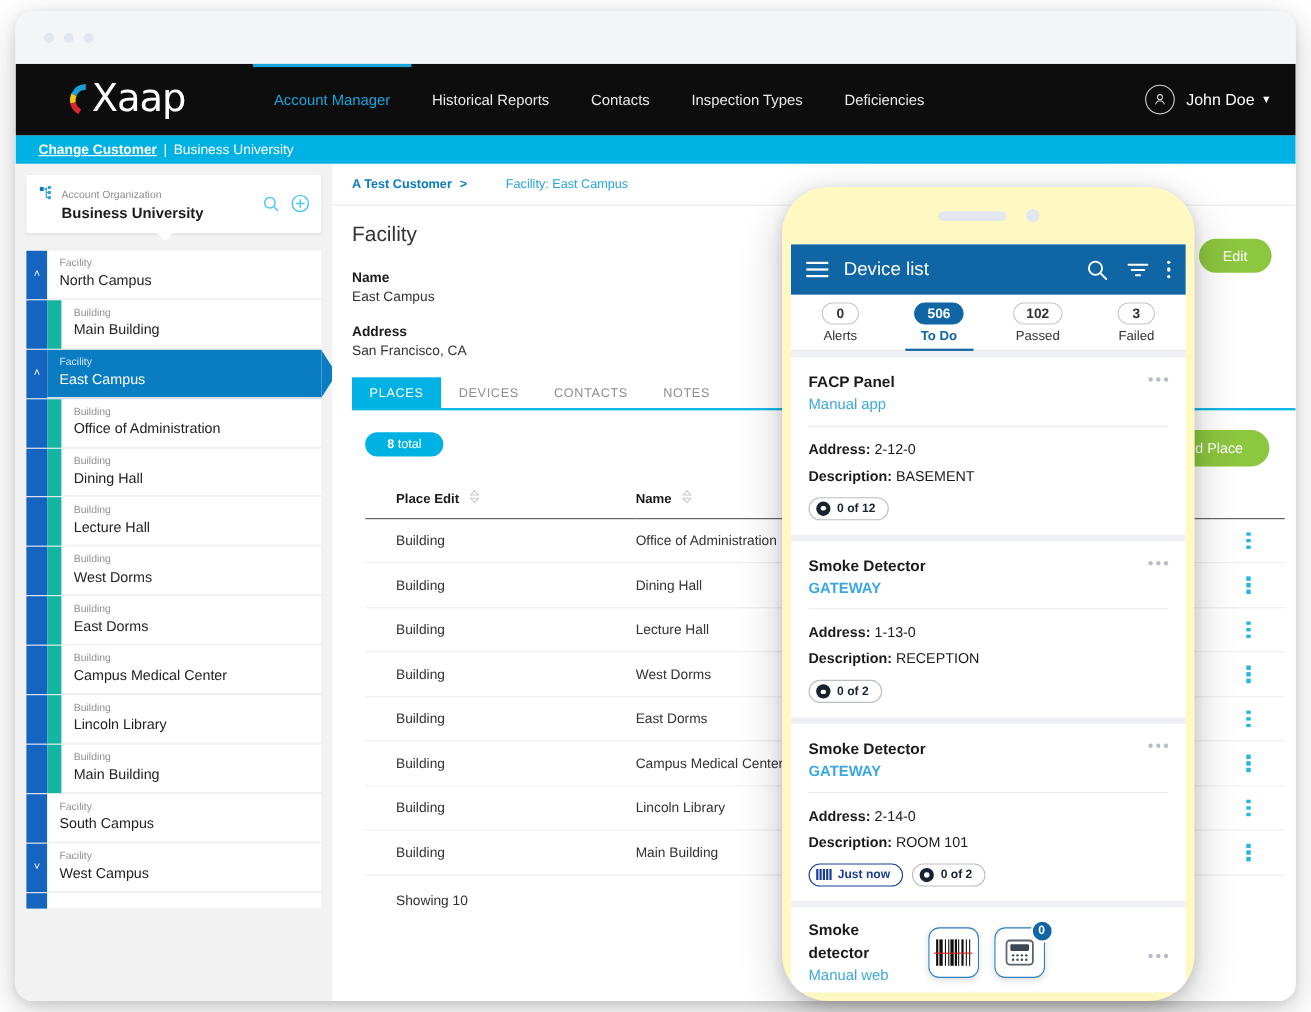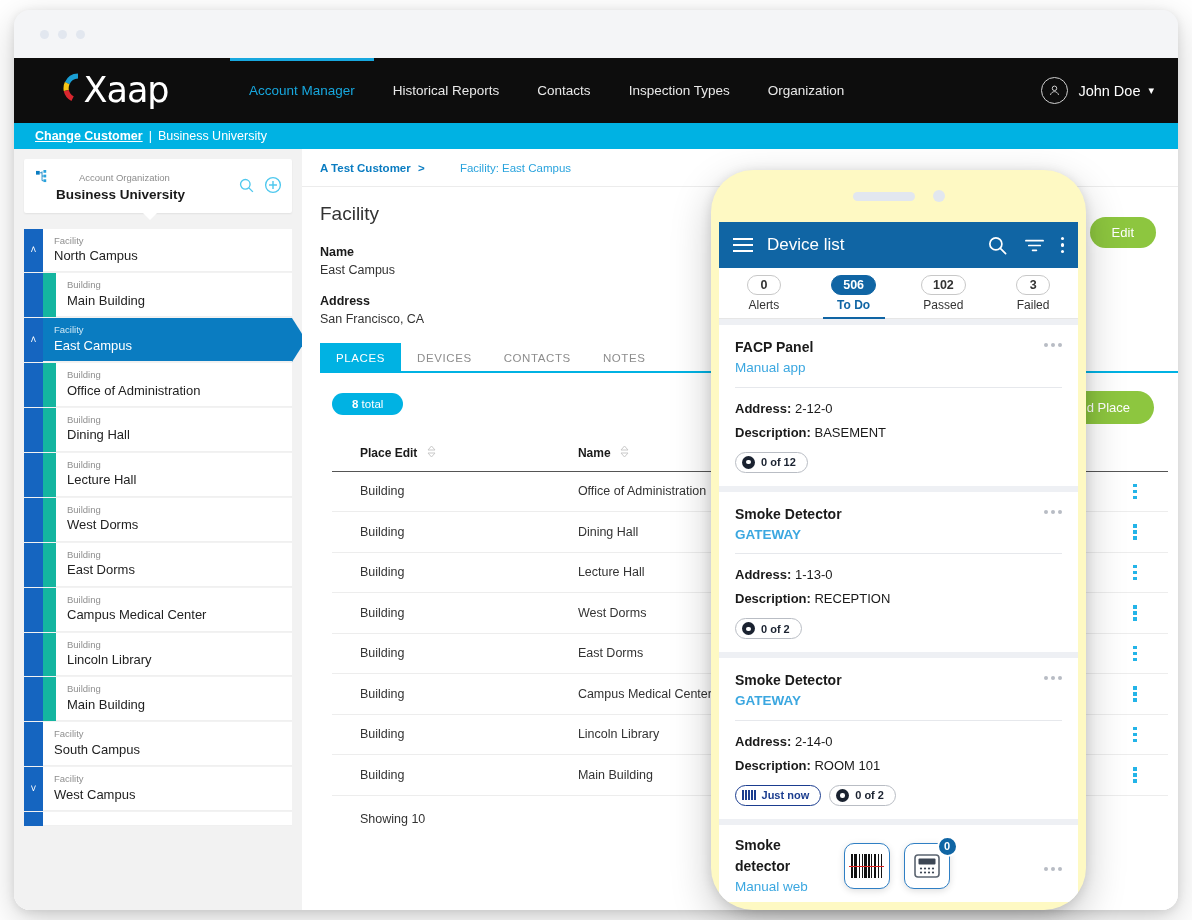--- a/index.html
+++ b/index.html
@@ -25,21 +25,21 @@
 
   
   .app { position: relative; width: 1164px; height: 852px; background: #fff; overflow: hidden; }
 
   
   .topnav {
     height: 65px; background: #0d0d0d; display: flex; align-items: center;
     position: relative;
   }
   .logo-wrap { width: 172px; display:flex; align-items:center; justify-content:center; margin-left: 16px;}
-  .logo { display: flex; }
+  .logo { display: flex; align-items: center; }
   .logo-mark { width: 30px; height: 30px; margin-right: 2px; }
   .logo-text {
     color: #fff; font-size: 35px; font-weight: 400; letter-spacing: -1px;
     line-height: 1; margin-left: -12px; font-family: "DejaVu Sans", sans-serif;
   }
   .navitems { display: flex; align-items: center; height: 65px; margin-left: 28px; }
   .navitem {
     color: #e9e9e9; font-size: 13.5px; padding: 0 19px; height: 65px;
     display: flex; align-items: center; cursor: pointer; position: relative;
   }
@@ -70,21 +70,21 @@
 
   
   .sidebar { width: 288px; background: #f2f2f2; padding: 10px 10px 0 10px; overflow: hidden; position: relative;}
   .org-card {
     background: #fff; border-radius: 2px; padding: 8px 10px 9px 12px;
     display: flex; align-items: center; position: relative;
     box-shadow: 0 1px 2px rgba(0,0,0,.07);
   }
   .org-icon { width: 13px; height: 13px; margin-right: 7px; margin-top: 2px; align-self: flex-start;}
   .org-text { flex: 1; }
-  .org-label { font-size: 9.5px; color: #8d8d8d; line-height: 1.25; margin-left: 23px; }
+  .org-label { font-size: 9.5px; color: #8d8d8d; line-height: 1.25; }
   .org-name { font-size: 13.5px; color: #1a1a1a; font-weight: 700; line-height: 1.3; }
   .org-actions { display: flex; align-items: center; gap: 9px; }
   .icon-btn { cursor: pointer; display: flex; align-items: center; }
   .org-arrow {
     position: absolute; left: 118px; bottom: -7px; width: 0; height: 0;
     border-left: 8px solid transparent; border-right: 8px solid transparent;
     border-top: 8px solid #fff;
   }
 
   .tree { margin-top: 16px; }
@@ -263,21 +263,21 @@
               </svg>
             </span>
             <span class="logo-text">Xaap</span>
           </div>
         </div>
         <div class="navitems">
           <div class="navitem active">Account Manager</div>
           <div class="navitem">Historical Reports</div>
           <div class="navitem">Contacts</div>
           <div class="navitem">Inspection Types</div>
-          <div class="navitem">Organization</div>
+          <div class="navitem">Deficiencies</div>
         </div>
         <div class="useracct">
           <span class="avatar-ring">
             <svg width="15" height="15" viewBox="0 0 24 24">
               <circle cx="12" cy="8.5" r="3.6" fill="none" stroke="#cfcfcf" stroke-width="1.6"></circle>
               <path d="M5.5 19c1.2-3.6 4-5.2 6.5-5.2s5.3 1.6 6.5 5.2" fill="none" stroke="#cfcfcf" stroke-width="1.6"></path>
             </svg>
           </span>
           <span>John Doe</span>
           <span class="caret">▾</span>

